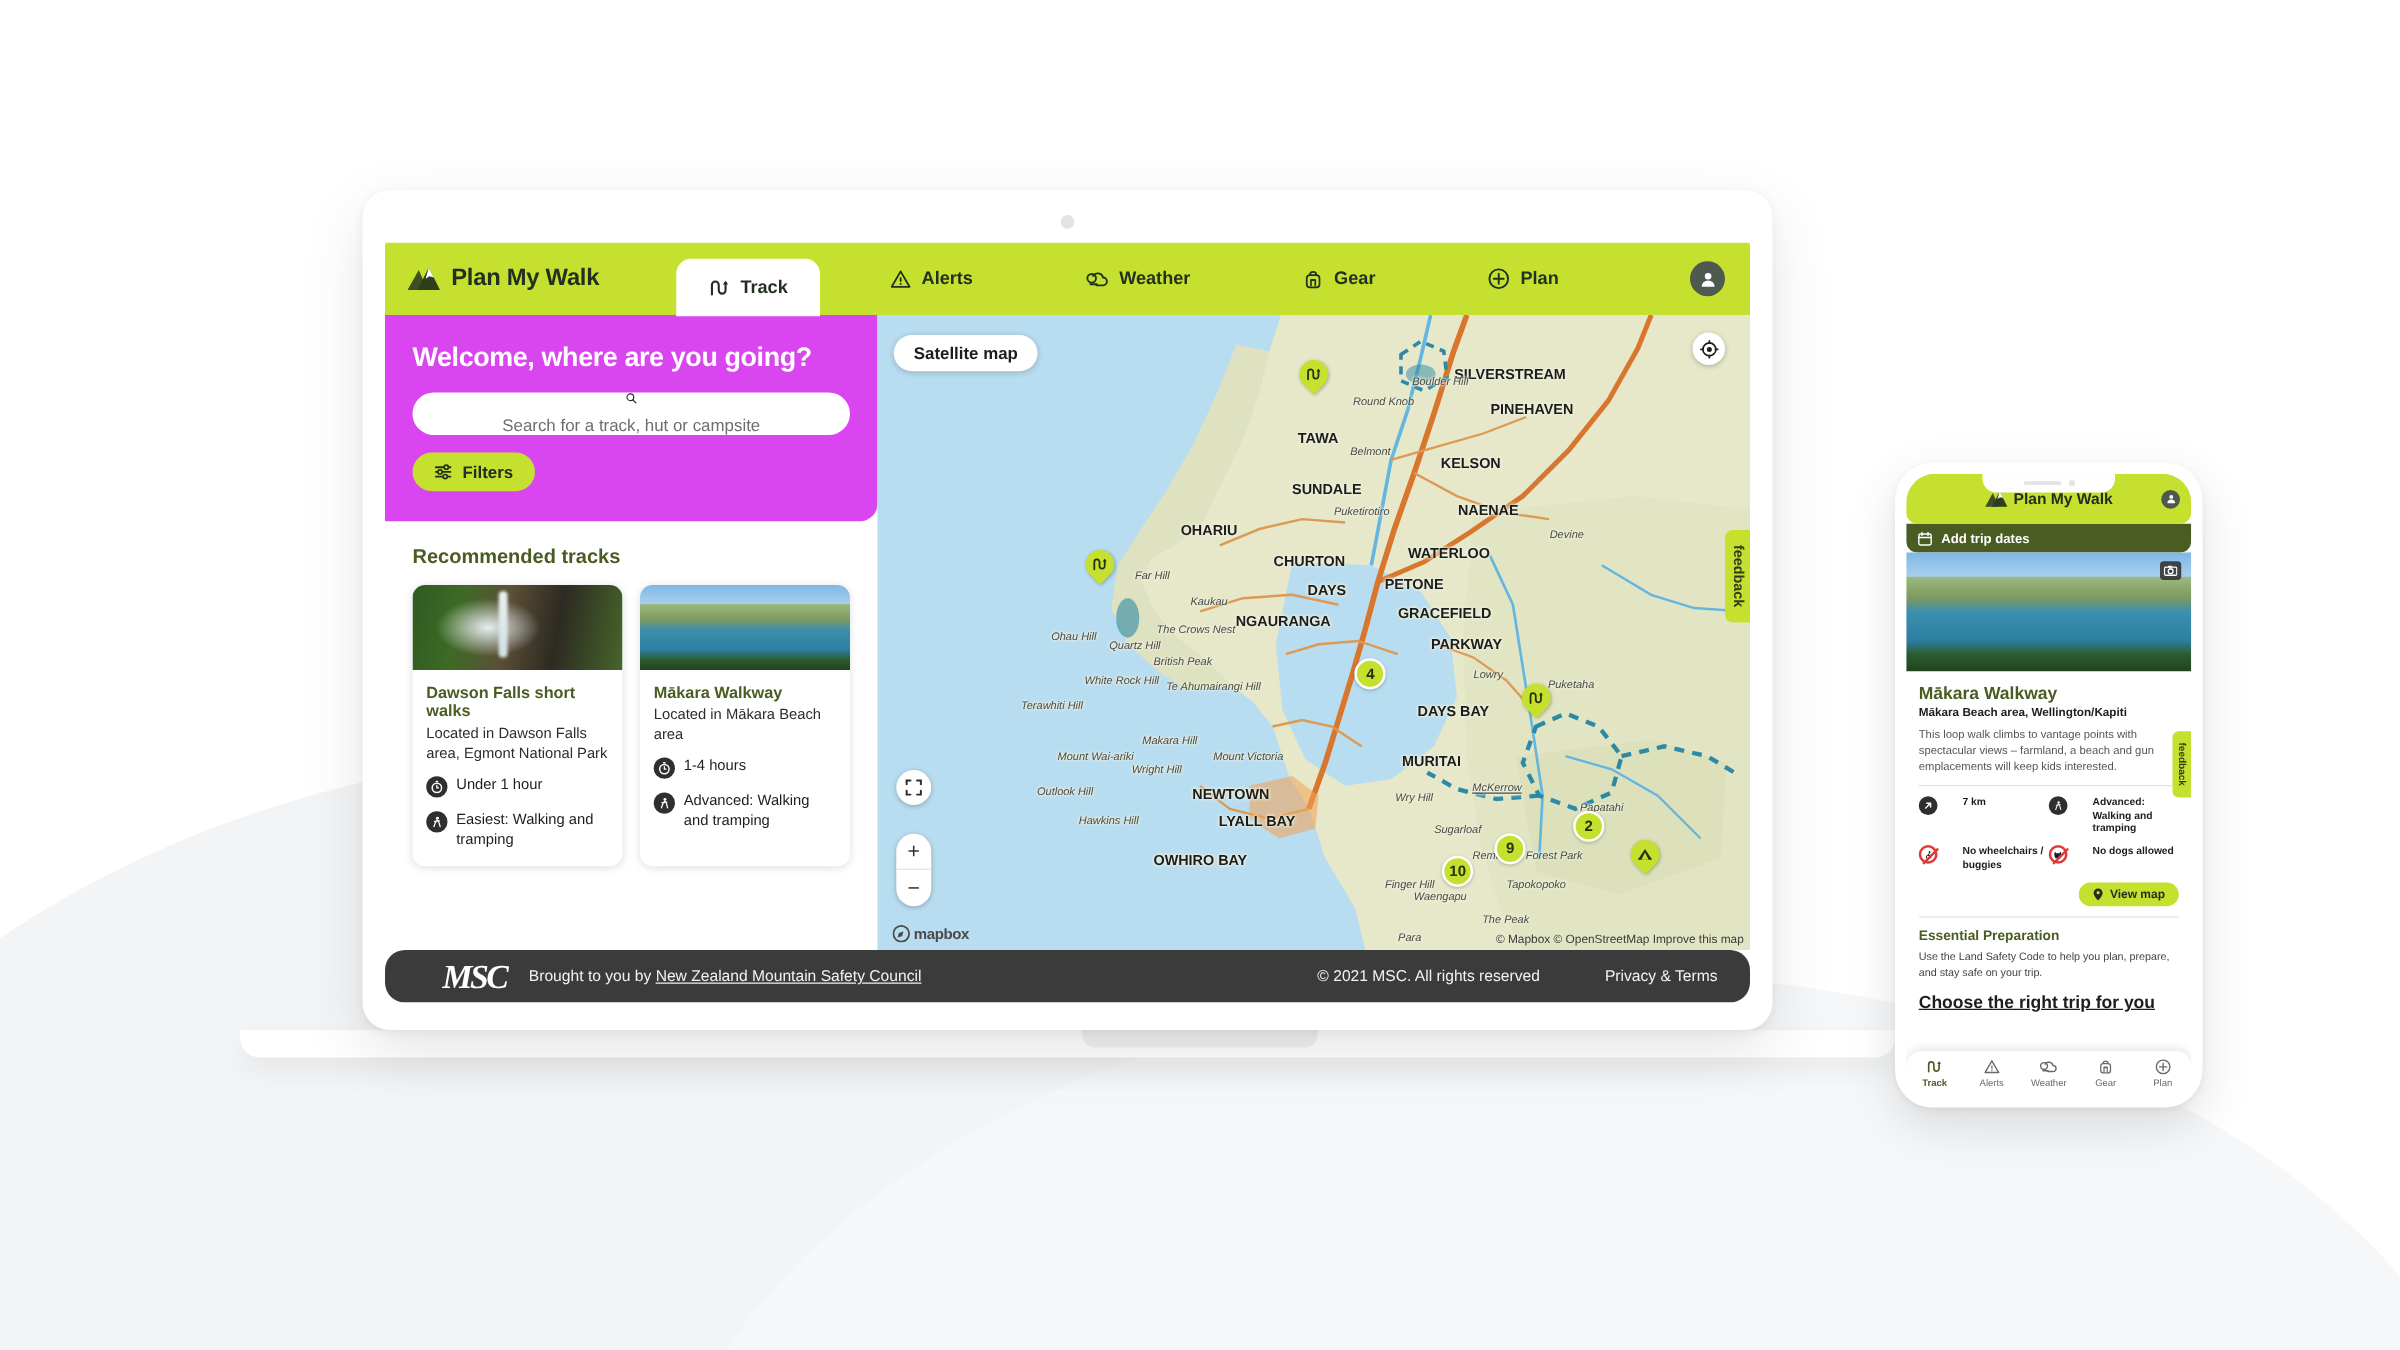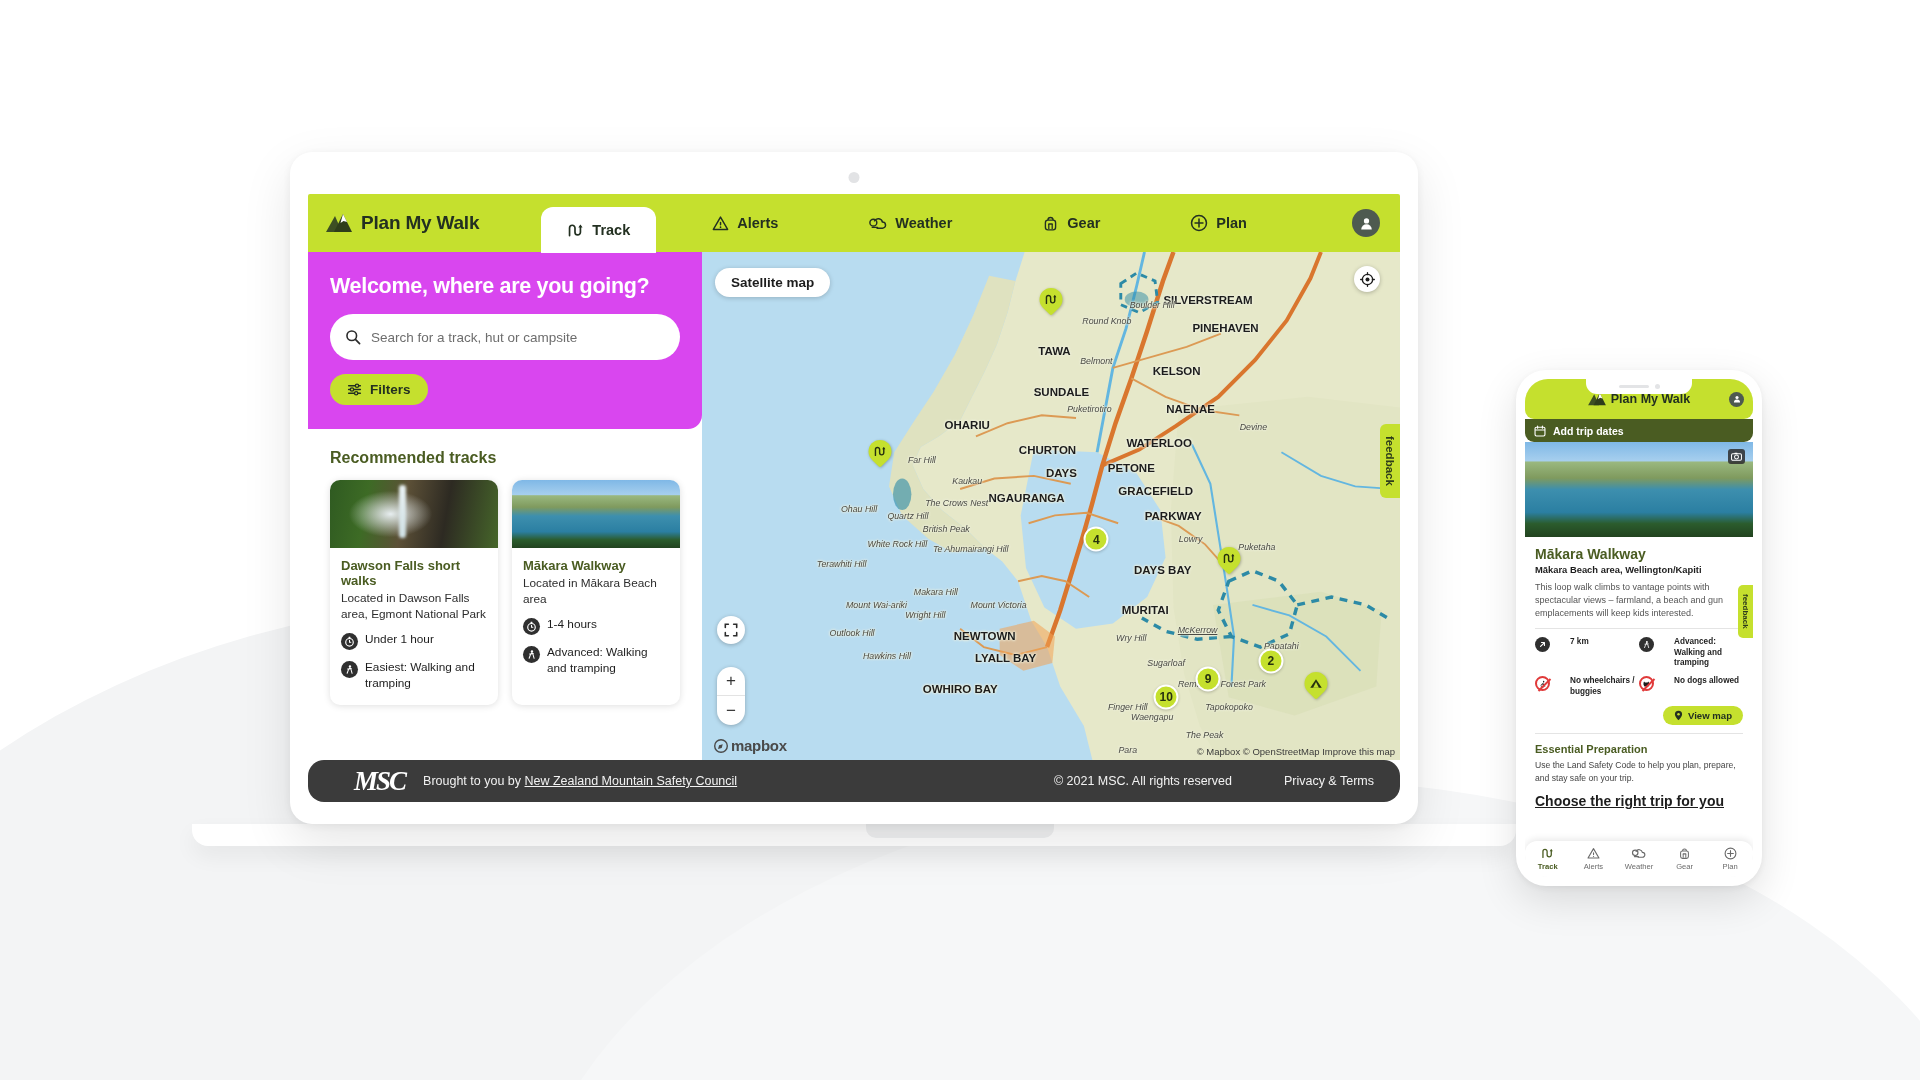--- a/index.html
+++ b/index.html
@@ -134,24 +134,25 @@
     padding: 22px 22px 24px 22px;
     border-bottom-right-radius: 14px;
   }
   .hero h1 {
     color: #fff; font-size: 21.5px; font-weight: bold;
     letter-spacing: -0.3px; margin-bottom: 15px;
   }
   .searchbar {
     background: #fff;
     border-radius: 24px;
-    height: 46px;
+    height: 34px;
     display: flex; align-items: center;
     padding: 0 15px; gap: 10px;
     cursor: text;
+    flex-direction: column;
   }
   .searchbar .ph { color: #6d6d6d; font-size: 13.5px; }
   .filters-btn {
     margin-top: 14px;
     display: inline-flex; align-items: center; gap: 8px;
     background: #c5e02e;
     border: none;
     border-radius: 20px;
     height: 31px;
     padding: 0 17px;
@@ -250,21 +251,21 @@
     height: 29px; display: flex; align-items: center; justify-content: center;
     font-size: 17px; color: #333; cursor: pointer;
   }
   .zoomctl div:first-child { border-bottom: 1px solid #e3e3e3; }
   .mapbox-logo {
     position: absolute; left: 12px; bottom: 6px;
     display: flex; align-items: center; gap: 3px;
     z-index: 9;
   }
   .mapbox-logo span {
-    font-size: 15px; font-weight: bold; color: #4a4a4a; letter-spacing: -0.3px;
+    font-size: 12px; font-weight: bold; color: #4a4a4a; letter-spacing: -0.3px;
   }
   .attrib {
     position: absolute; right: 5px; bottom: 3px;
     font-size: 9.5px; color: #3a3a3a; z-index: 9;
   }
   .feedback-tab {
     position: absolute; right: 0; top: 172px;
     background: #c5e02e;
     writing-mode: vertical-rl;
     padding: 12px 4px;

